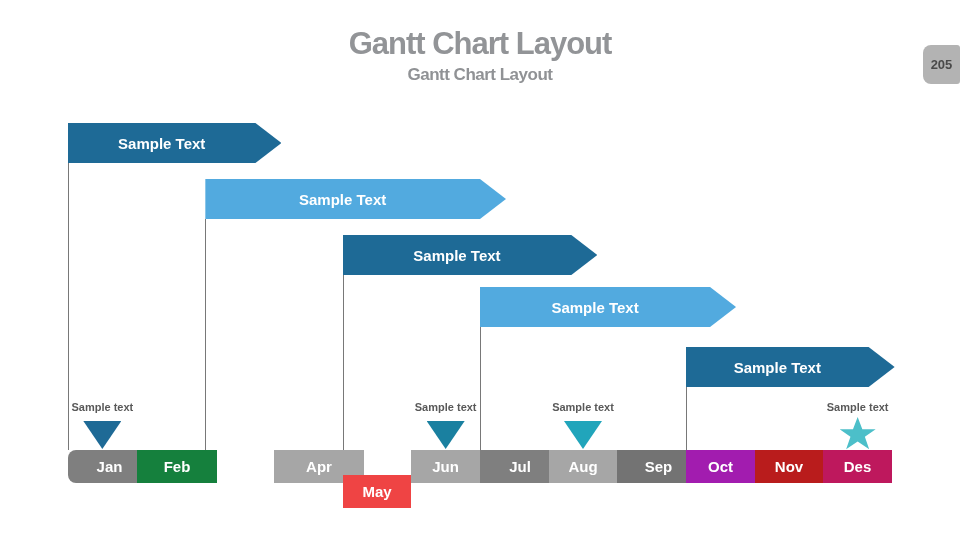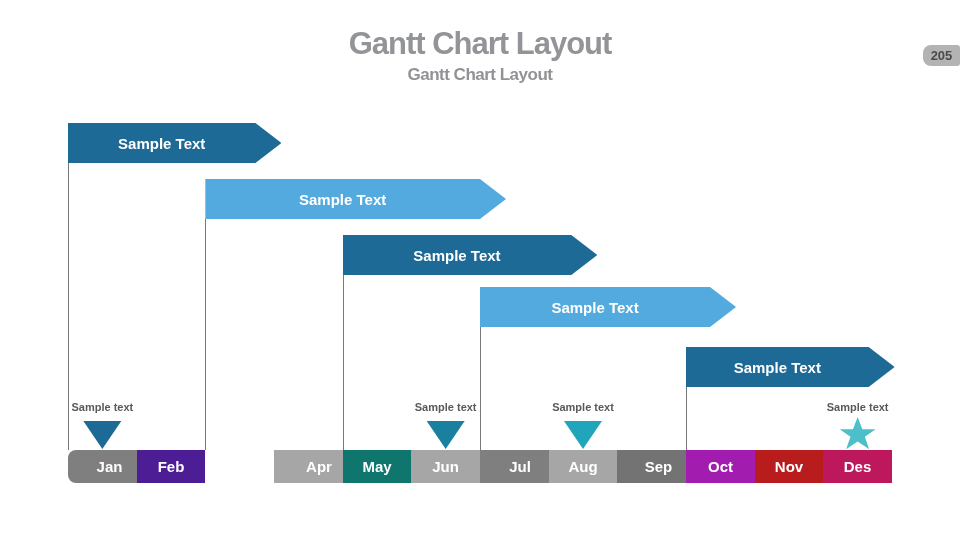--- a/index.html
+++ b/index.html
@@ -10,21 +10,21 @@
   }
   .title {
     position:absolute; top:26px; left:0; right:0; text-align:center;
     font-size:31px; font-weight:bold; color:#929497; letter-spacing:-1px;
   }
   .subtitle {
     position:absolute; top:65px; left:0; right:0; text-align:center;
     font-size:17px; font-weight:bold; color:#909295; letter-spacing:-0.5px;
   }
   .page-badge {
-    position:absolute; top:45px; right:0; width:37px; height:21px;
+    position:absolute; top:45px; right:0; width:37px; height:39px;
     background:#b3b3b3; border-radius:8px 3px 3px 8px;
     display:flex; align-items:center; justify-content:center;
     font-size:13px; font-weight:bold; color:#4a4a4a;
   }
   .chart { position:absolute; left:0; top:0; width:960px; height:540px; }
   .gantt-bar {
     position:absolute; height:40px; box-sizing:border-box;
     display:flex; align-items:center; justify-content:center;
     padding-right:26px; color:#ffffff; font-size:15px; font-weight:bold;
     clip-path:polygon(0 0, calc(100% - 26px) 0, 100% 50%, calc(100% - 26px) 100%, 0 100%);
@@ -68,23 +68,23 @@
       <div class="gantt-bar" style="left: 686px; top: 347px; width: 208.653px; background: rgb(30, 106, 150);">Sample Text</div>
       <div class="milestone-label" style="left: 102.333px;">Sample text</div>
       <div class="marker-triangle" style="left: 83.3333px; background: rgb(30, 106, 150);"></div>
       <div class="milestone-label" style="left: 445.667px;">Sample text</div>
       <div class="marker-triangle" style="left: 426.667px; background: rgb(26, 128, 160);"></div>
       <div class="milestone-label" style="left: 583px;">Sample text</div>
       <div class="marker-triangle" style="left: 564px; background: rgb(33, 165, 187);"></div>
       <div class="milestone-label" style="left: 857.667px;">Sample text</div>
       <div class="marker-star" style="left: 839.667px; background: rgb(76, 191, 201);"></div>
       <div class="month-cell" style="left: 68px; width: 83px; background: rgb(127, 127, 127); border-radius: 8px;">Jan</div>
-      <div class="month-cell" style="left: 137px; width: 68px; background: #4c1d95;">Feb</div>
+      <div class="month-cell" style="left: 137px; width: 80px; background: #15803d;">Feb</div>
       <div class="month-cell" style="left: 274px; width: 90px; background: rgb(166, 166, 166);">Apr</div>
-      <div class="month-cell" style="left: 343px; width: 68px; background: #0f766e;">May</div>
+      <div class="month-cell" style="left: 343px; width: 68px; background: #ef4444; margin-top: 25px;">May</div>
       <div class="month-cell" style="left: 411px; width: 69px; background: rgb(166, 166, 166);">Jun</div>
       <div class="month-cell" style="left: 480px; width: 80px; background: rgb(127, 127, 127);">Jul</div>
       <div class="month-cell" style="left: 549px; width: 68px; background: rgb(166, 166, 166);">Aug</div>
       <div class="month-cell" style="left: 617px; width: 83px; background: #737373;">Sep</div>
       <div class="month-cell" style="left: 686px; width: 69px; background: #a21caf;">Oct</div>
       <div class="month-cell" style="left: 755px; width: 68px; background: #b91c1c;">Nov</div>
       <div class="month-cell" style="left: 823px; width: 69px; background: #be185d;">Des</div>
     </div>
 </div>
 

